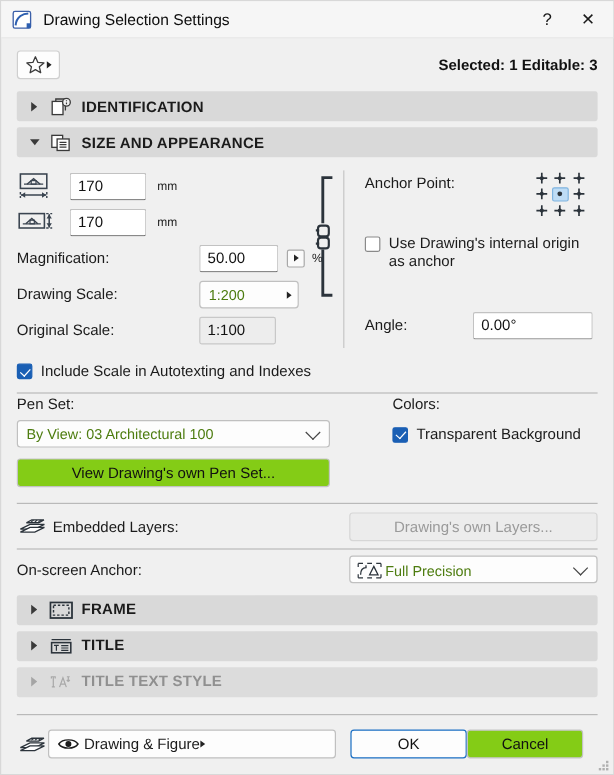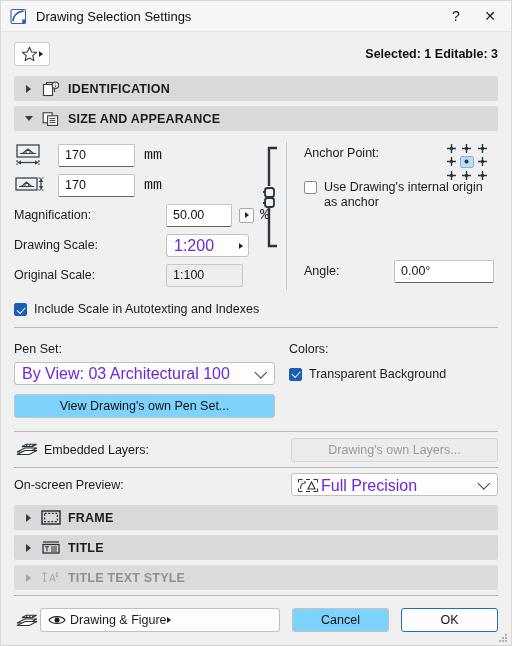--- a/index.html
+++ b/index.html
@@ -86,43 +86,43 @@
   .sa-panel { display: flex; padding-top: 4px; }
   .sa-left { width: 272px; flex: 0 0 272px; position: relative; }
   .sa-div { width: 1px; background: #c6c6c6; margin: 2px 0 0 0; align-self: stretch; }
   .sa-right { flex: 1 1 auto; padding-left: 17px; position: relative; }
 
   .frow { display: flex; align-items: center; height: 30px; }
   .fico { width: 44px; flex: 0 0 44px; display: flex; align-items: center; }
   .flab { width: 130px; flex: 0 0 130px; font-size: 12.5px; color: #1b1b1b; }
 
   .tfield {
-    width: 77px; height: 23px; background: #fff;
+    width: 64px; height: 23px; background: #fff;
     border: 1px solid #c2c2c2; border-bottom-color: #636363;
     border-radius: 2px; display: flex; align-items: center;
     padding: 0 6px; font-size: 12.5px; color: #111;
   }
   .tfield.ro { background: #ededed; border-color: #c8c8c8; border-bottom-color:#c8c8c8; }
-  .unit { margin-left: 9px; font-size: 15px; font-family: Liberation Mono, monospace; }
+  .unit { margin-left: 9px; font-size: 10px; }
 
   .stepper {
     width: 15px; height: 15px; margin-left: 7px;
     border: 1px solid #a8a8a8; border-radius: 2px; background: #fafafa;
     display: flex; align-items: center; justify-content: center;
   }
   .arrow-r {
     width:0;height:0;border-left:4px solid #222;
     border-top:3.5px solid transparent;border-bottom:3.5px solid transparent;
   }
 
   .combo {
     height: 23px; background: #fdfdfd;
     border: 1px solid #c0c0c0; border-radius: 3px;
     display: flex; align-items: center; padding: 2px 5px 0 7px;
-    font-size: 16px; color: #6d28d9;
+    font-size: 12px; color: #4d7c0f;
   }
   .combo .cv { flex: 1 1 auto; white-space: nowrap; overflow: hidden; }
   .chev {
     width: 9px; height: 9px; margin-right: 3px;
     border-left: 1.3px solid #444; border-bottom: 1.3px solid #444;
     transform: rotate(-45deg) translate(1px,-2px);
   }
 
   
   .chain { position: absolute; left: 249px; top: 6px; width: 22px; height: 102px; }
@@ -150,21 +150,21 @@
   .chkbox.on::after {
     content: ""; width: 3.5px; height: 7px;
     border-right: 1.8px solid #fff; border-bottom: 1.8px solid #fff;
     transform: rotate(42deg) translate(0px,-1px);
   }
   .chk-lab { margin-left: 7px; font-size: 12.5px; line-height: 14.5px; }
 
   hr.sep { border: none; border-top: 1px solid #b9b9b9; margin: 0; }
 
   .btn {
-    height: 24px; background: #7dd3fc; border: 1px solid #c3c3c3;
+    height: 24px; background: #84cc16; border: 1px solid #c3c3c3;
     border-radius: 3px; display: flex; align-items: center; justify-content: center;
     font-size: 12.5px; color: #111;
   }
   .btn.disabled { background: #ececec; border-color: #d6d6d6; color: #9a9a9a; }
   .btn.primary { border: 1.6px solid #1a6fc4; background: #fdfdfd; }
 
   
   .footer {
     flex: 0 0 auto; padding: 0 13px 10px 13px;
   }
@@ -361,40 +361,40 @@
               </svg>
           </span>
           <span class="acell">
             <svg width="11" height="11" viewBox="0 0 11 11">
                 <path d="M5.5 1 v9 M1 5.5 h9" stroke="#2b333b" stroke-width="1.4"></path>
                 <circle cx="5.5" cy="5.5" r="1.7" fill="#2b333b"></circle>
               </svg>
           </span>
         </span>
 
-        <div class="chk-row" style="position:absolute;left:17px;top:40px;width:185px;">
+        <div class="chk-row" style="position:absolute;left:17px;top:56px;width:185px;">
           <span class="chkbox"></span>
           <span class="chk-lab">Use Drawing's internal origin as anchor</span>
         </div>
 
         <div class="frow" style="position:absolute;left:17px;top:116px;width:205px;">
           <span class="flab" style="width:90px;flex:0 0 90px;">Angle:</span>
           <span class="tfield" style="width:100px;">0.00°</span>
         </div>
       </div>
     </div>
 
     <div class="chk-row" style="margin-top:12px;margin-bottom:10px;">
       <span class="chkbox on"></span>
       <span class="chk-lab">Include Scale in Autotexting and Indexes</span>
     </div>
 
     <hr class="sep">
 
-    <div style="display:flex;margin-top:14px;">
+    <div style="display:flex;margin-top:2px;gap:38px;">
       <div style="width:275px;flex:0 0 275px;padding-right:14px;">
         <div style="margin-bottom:6px;">Pen Set:</div>
         <div class="combo">
           <span class="cv">By View: 03 Architectural 100</span>
           <span class="chev"></span>
         </div>
         <div class="btn" style="margin-top:9px;">View Drawing's own Pen Set...</div>
       </div>
 
       <div style="flex:1 1 auto;">
@@ -417,21 +417,21 @@
           <path d="M12 4.8 l2-1.2 M15 4.8 l2-1.2 M18 4.8 l2-1.2" stroke="#2b333b" stroke-width="0.9"></path>
         </svg>
       </span>
       <span style="flex:1 1 auto;">Embedded Layers:</span>
       <span class="btn disabled" style="width:207px;flex:0 0 207px;">Drawing's own Layers...</span>
     </div>
 
     <hr class="sep" style="margin-top:3px;">
 
     <div style="display:flex;align-items:center;height:34px;">
-      <span style="flex:1 1 auto;">On-screen Preview:</span>
+      <span style="flex:1 1 auto;">On-screen Anchor:</span>
       <span class="combo" style="width:207px;flex:0 0 207px;padding-left:5px;">
         <span style="width:24px;flex:0 0 24px;display:flex;align-items:center;">
           <svg width="22" height="15" viewBox="0 0 22 15">
             <path d="M1.5 1.5 h4 M9 1.5 h4 M16.5 1.5 h4 M1.5 13.5 h4 M9 13.5 h4 M16.5 13.5 h4
                      M1.5 1.5 v3 M1.5 10.5 v3 M20.5 1.5 v3 M20.5 10.5 v3" stroke="#2b333b" stroke-width="1"></path>
             <path d="M3.5 11 C3.5 6 6 5 8 5 L8 3" fill="none" stroke="#2b333b" stroke-width="1.1"></path>
             <path d="M14.5 4 L18 11 H11 Z" fill="none" stroke="#2b333b" stroke-width="1.1"></path>
           </svg>
         </span>
         <span class="cv">Full Precision</span>
@@ -499,22 +499,22 @@
         <span style="width:22px;flex:0 0 22px;display:flex;align-items:center;">
           <svg width="18" height="12" viewBox="0 0 18 12">
             <path d="M1 6 C4 1.4 14 1.4 17 6 C14 10.6 4 10.6 1 6 Z" fill="#fff" stroke="#1b1b1b" stroke-width="1.2"></path>
             <circle cx="9" cy="6" r="2.5" fill="#1b1b1b"></circle>
           </svg>
         </span>
         <span class="cv">Drawing &amp; Figure</span>
         <span class="arrow-r"></span>
       </span>
       <span style="flex:1 1 auto;"></span>
+      <span class="btn primary" style="width:97px;flex:0 0 97px;">OK</span>
       <span class="btn" style="width:97px;flex:0 0 97px;margin-right:12px;">Cancel</span>
-      <span class="btn primary" style="width:97px;flex:0 0 97px;">OK</span>
     </div>
     <span class="grip">
       <svg width="11" height="11" viewBox="0 0 11 11">
         <g fill="#b0b0b0">
           <rect x="8" y="8" width="2" height="2"></rect>
             <rect x="5" y="8" width="2" height="2"></rect>
           <rect x="8" y="5" width="2" height="2"></rect>
             <rect x="2" y="8" width="2" height="2"></rect>
           <rect x="8" y="2" width="2" height="2"></rect>
             <rect x="5" y="5" width="2" height="2"></rect>

